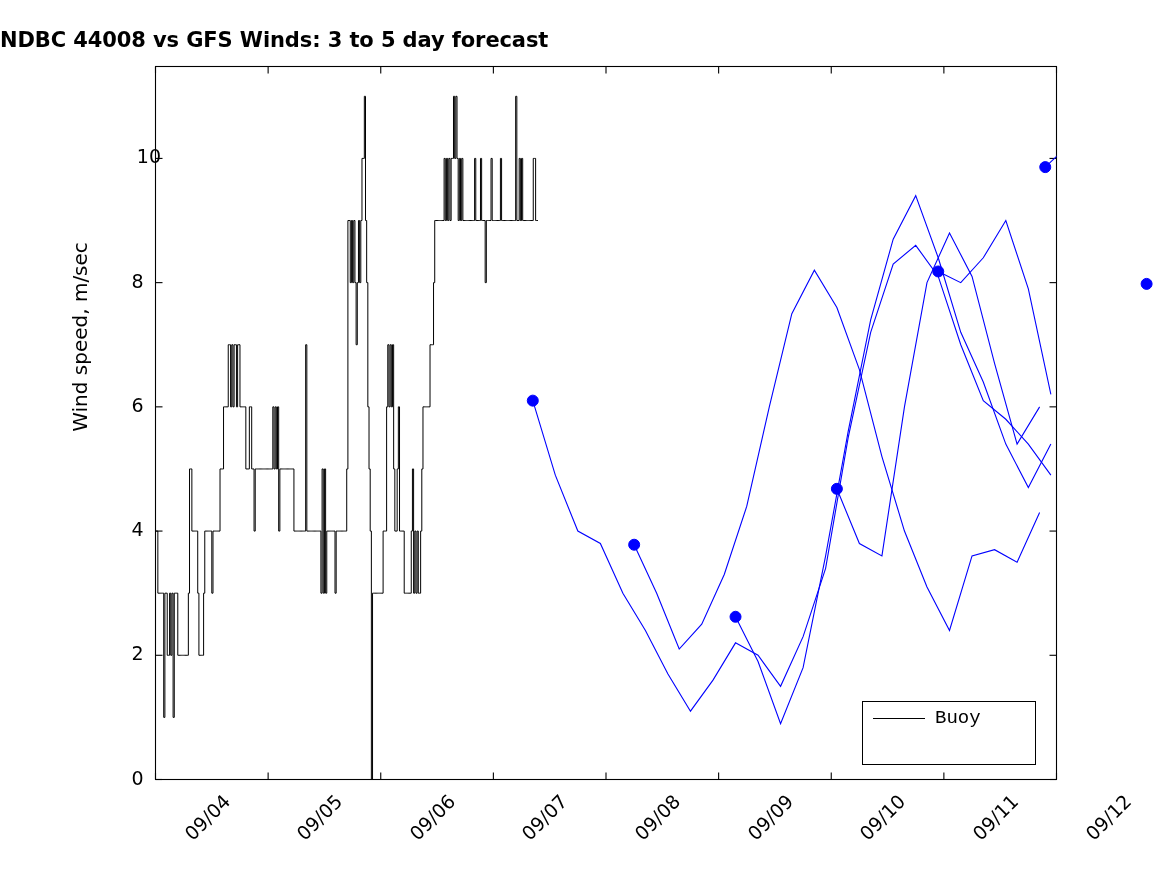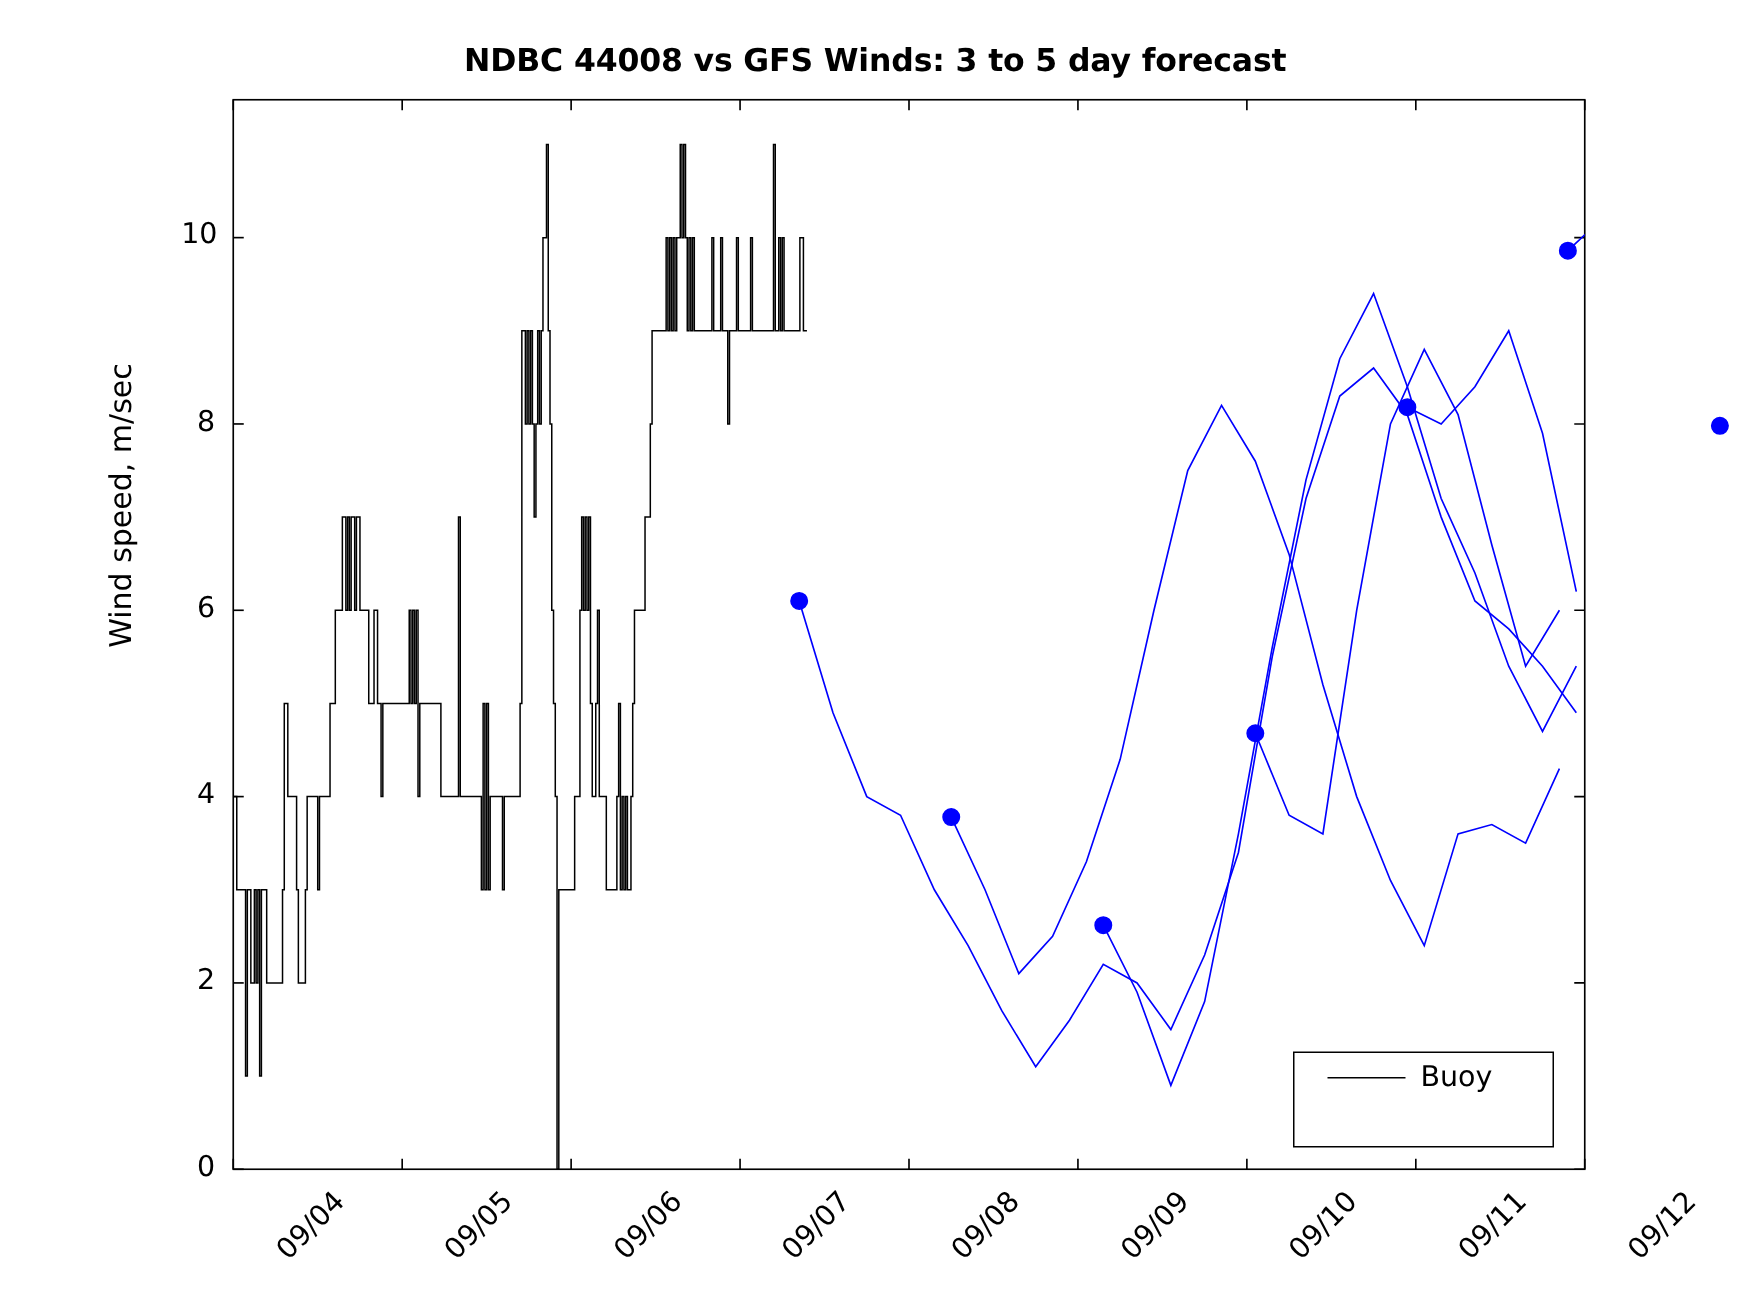--- a/index.html
+++ b/index.html
@@ -17,21 +17,21 @@
     position: relative;
     width: 1167px;
     height: 875px;
     background: #ffffff;
   }
   #chart-title {
     position: absolute;
     left: 0;
     top: 28px;
     width: 1167px;
-    text-align: center;
+    text-align: left;
     font-family: "DejaVu Sans", sans-serif;
     font-size: 21px;
     font-weight: bold;
     color: #000000;
     letter-spacing: -0.1px;
   }
   #ylabel {
     position: absolute;
     left: -240px;
     top: 325px;
@@ -68,23 +68,24 @@
     position: absolute;
     left: 862px;
     top: 701px;
     width: 172px;
     height: 62px;
     border: 1px solid #000000;
     background: #ffffff;
   }
   .legend-row {
     position: absolute;
-    left: 12px;
+    left: 0;
     width: 172px;
     height: 31px;
+    font-family: Liberation Mono, monospace;
   }
   .legend-line {
     position: absolute;
     left: 10px;
     top: 15px;
     width: 52px;
     height: 0;
     border-top-style: solid;
     border-top-width: 1.2px;
   }
@@ -168,21 +169,21 @@
         <circle cx="1349.33" cy="236.05" r="5.5" fill="#0000FF" stroke="#0000FF" stroke-width="1"></circle>
       </g>
   </svg>
 
   <div id="ytick-layer">
       <div class="ytick-label" style="left: 103.5px; top: 766.5px;">0</div>
       <div class="ytick-label" style="left: 103.5px; top: 642.284px;">2</div>
       <div class="ytick-label" style="left: 103.5px; top: 518.068px;">4</div>
       <div class="ytick-label" style="left: 103.5px; top: 393.852px;">6</div>
       <div class="ytick-label" style="left: 103.5px; top: 269.636px;">8</div>
-      <div class="ytick-label" style="left: 105px; top: 145.42px;">10</div>
+      <div class="ytick-label" style="left: 121px; top: 145.42px;">10</div>
     </div>
   <div id="xtick-layer">
       <div class="xtick-label" style="left: 163.5px; top: 789.5px;">09/04</div>
       <div class="xtick-label" style="left: 276.125px; top: 789.5px;">09/05</div>
       <div class="xtick-label" style="left: 388.75px; top: 789.5px;">09/06</div>
       <div class="xtick-label" style="left: 501.375px; top: 789.5px;">09/07</div>
       <div class="xtick-label" style="left: 614px; top: 789.5px;">09/08</div>
       <div class="xtick-label" style="left: 726.625px; top: 789.5px;">09/09</div>
       <div class="xtick-label" style="left: 839.25px; top: 789.5px;">09/10</div>
       <div class="xtick-label" style="left: 951.875px; top: 789.5px;">09/11</div>

